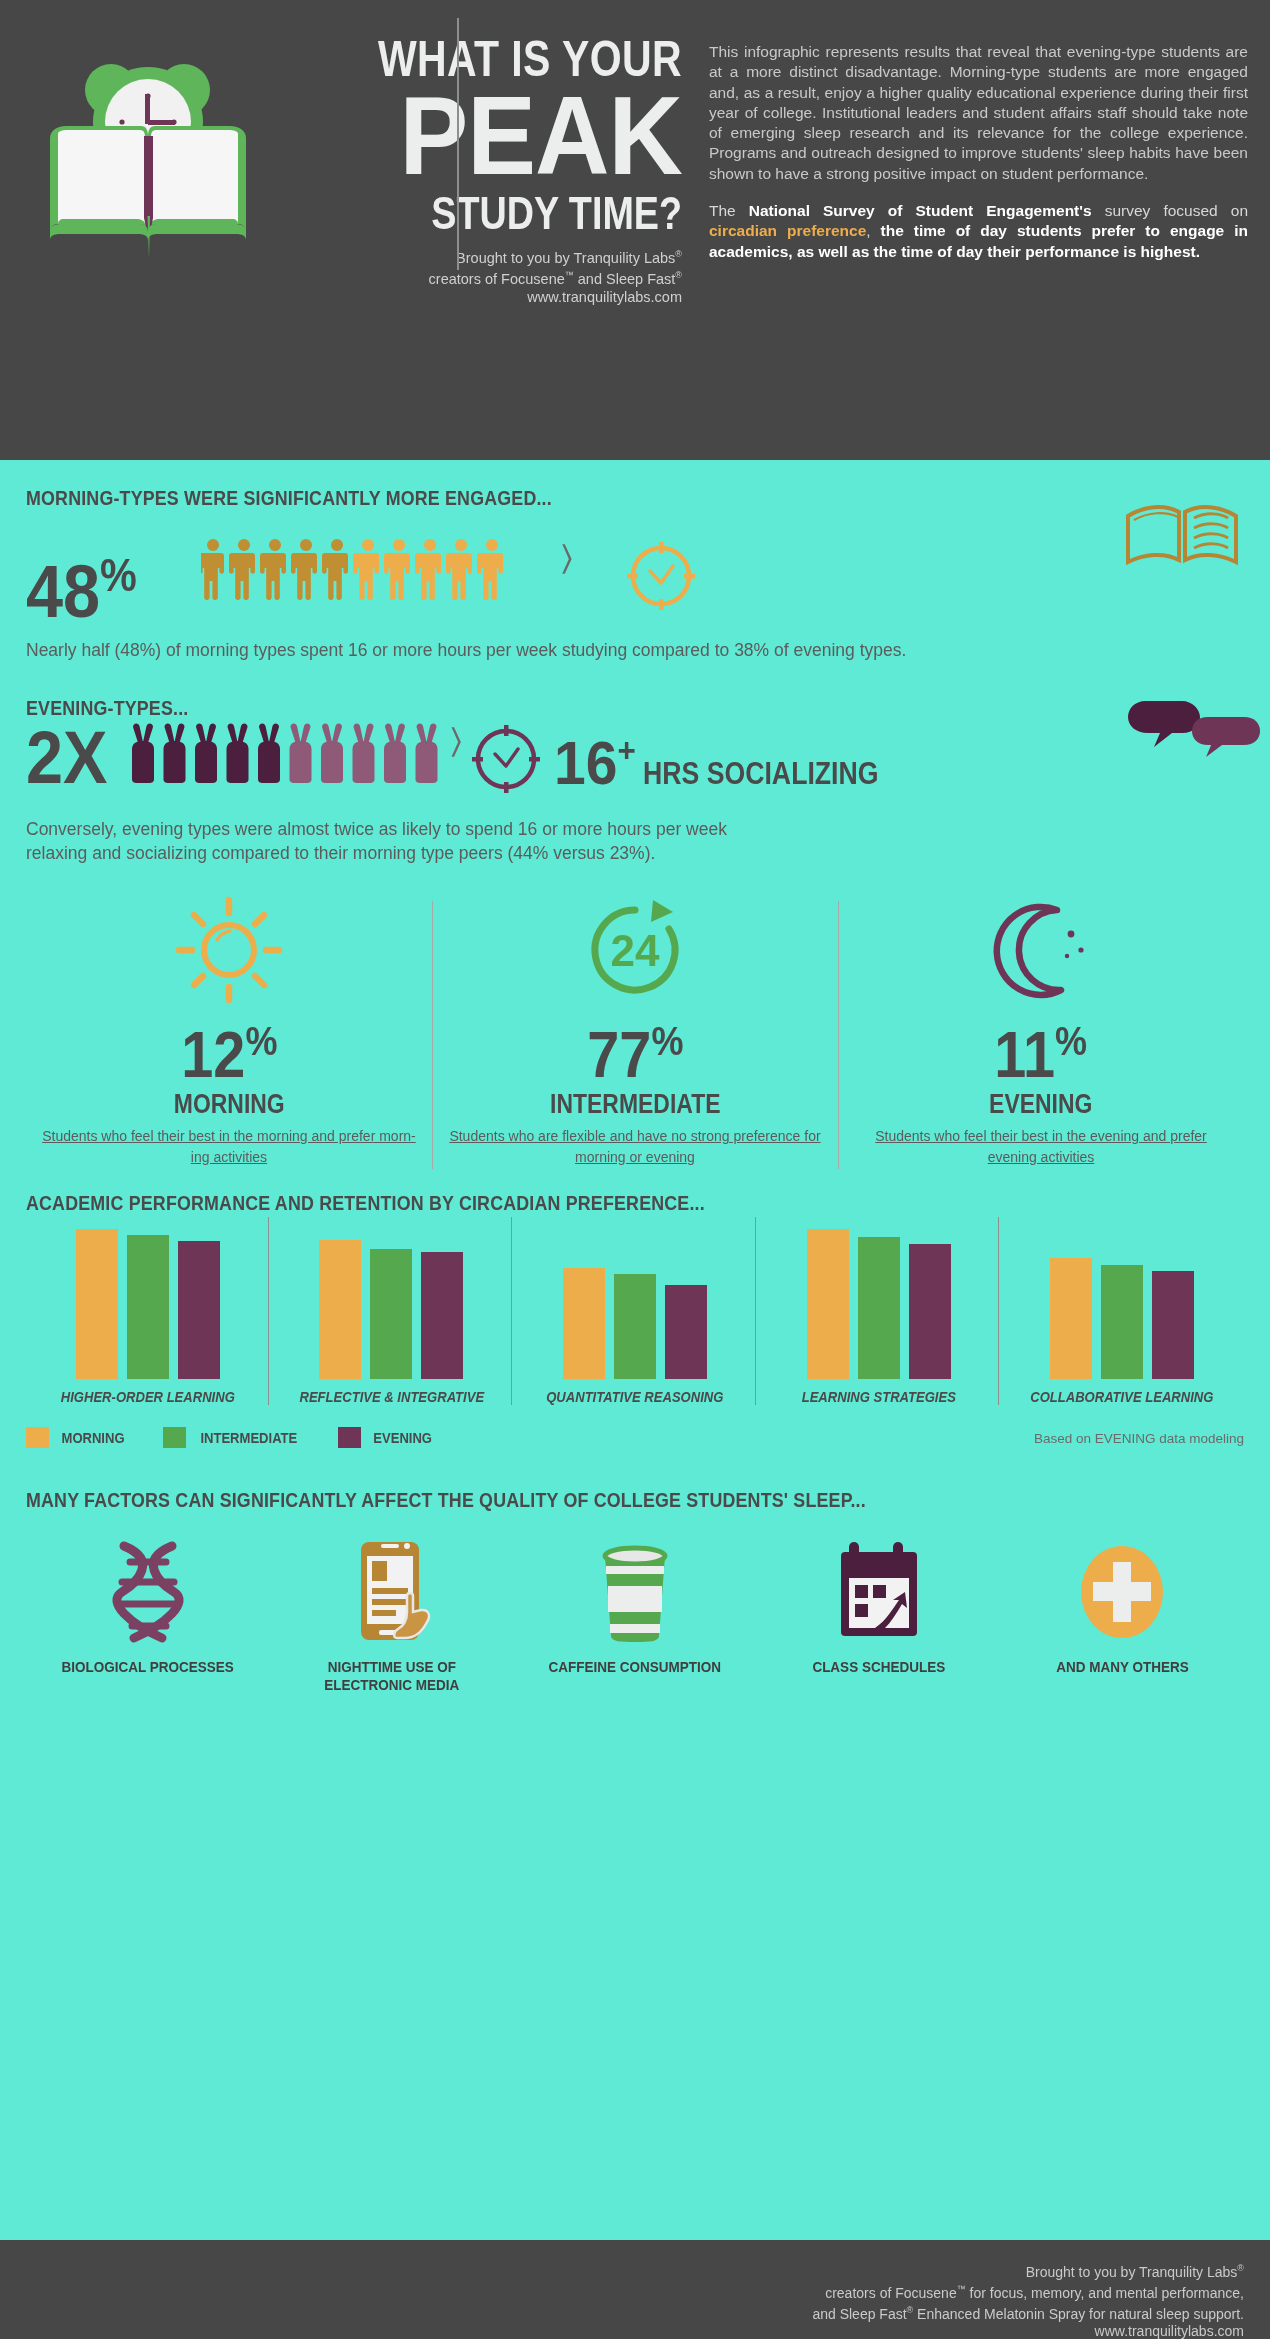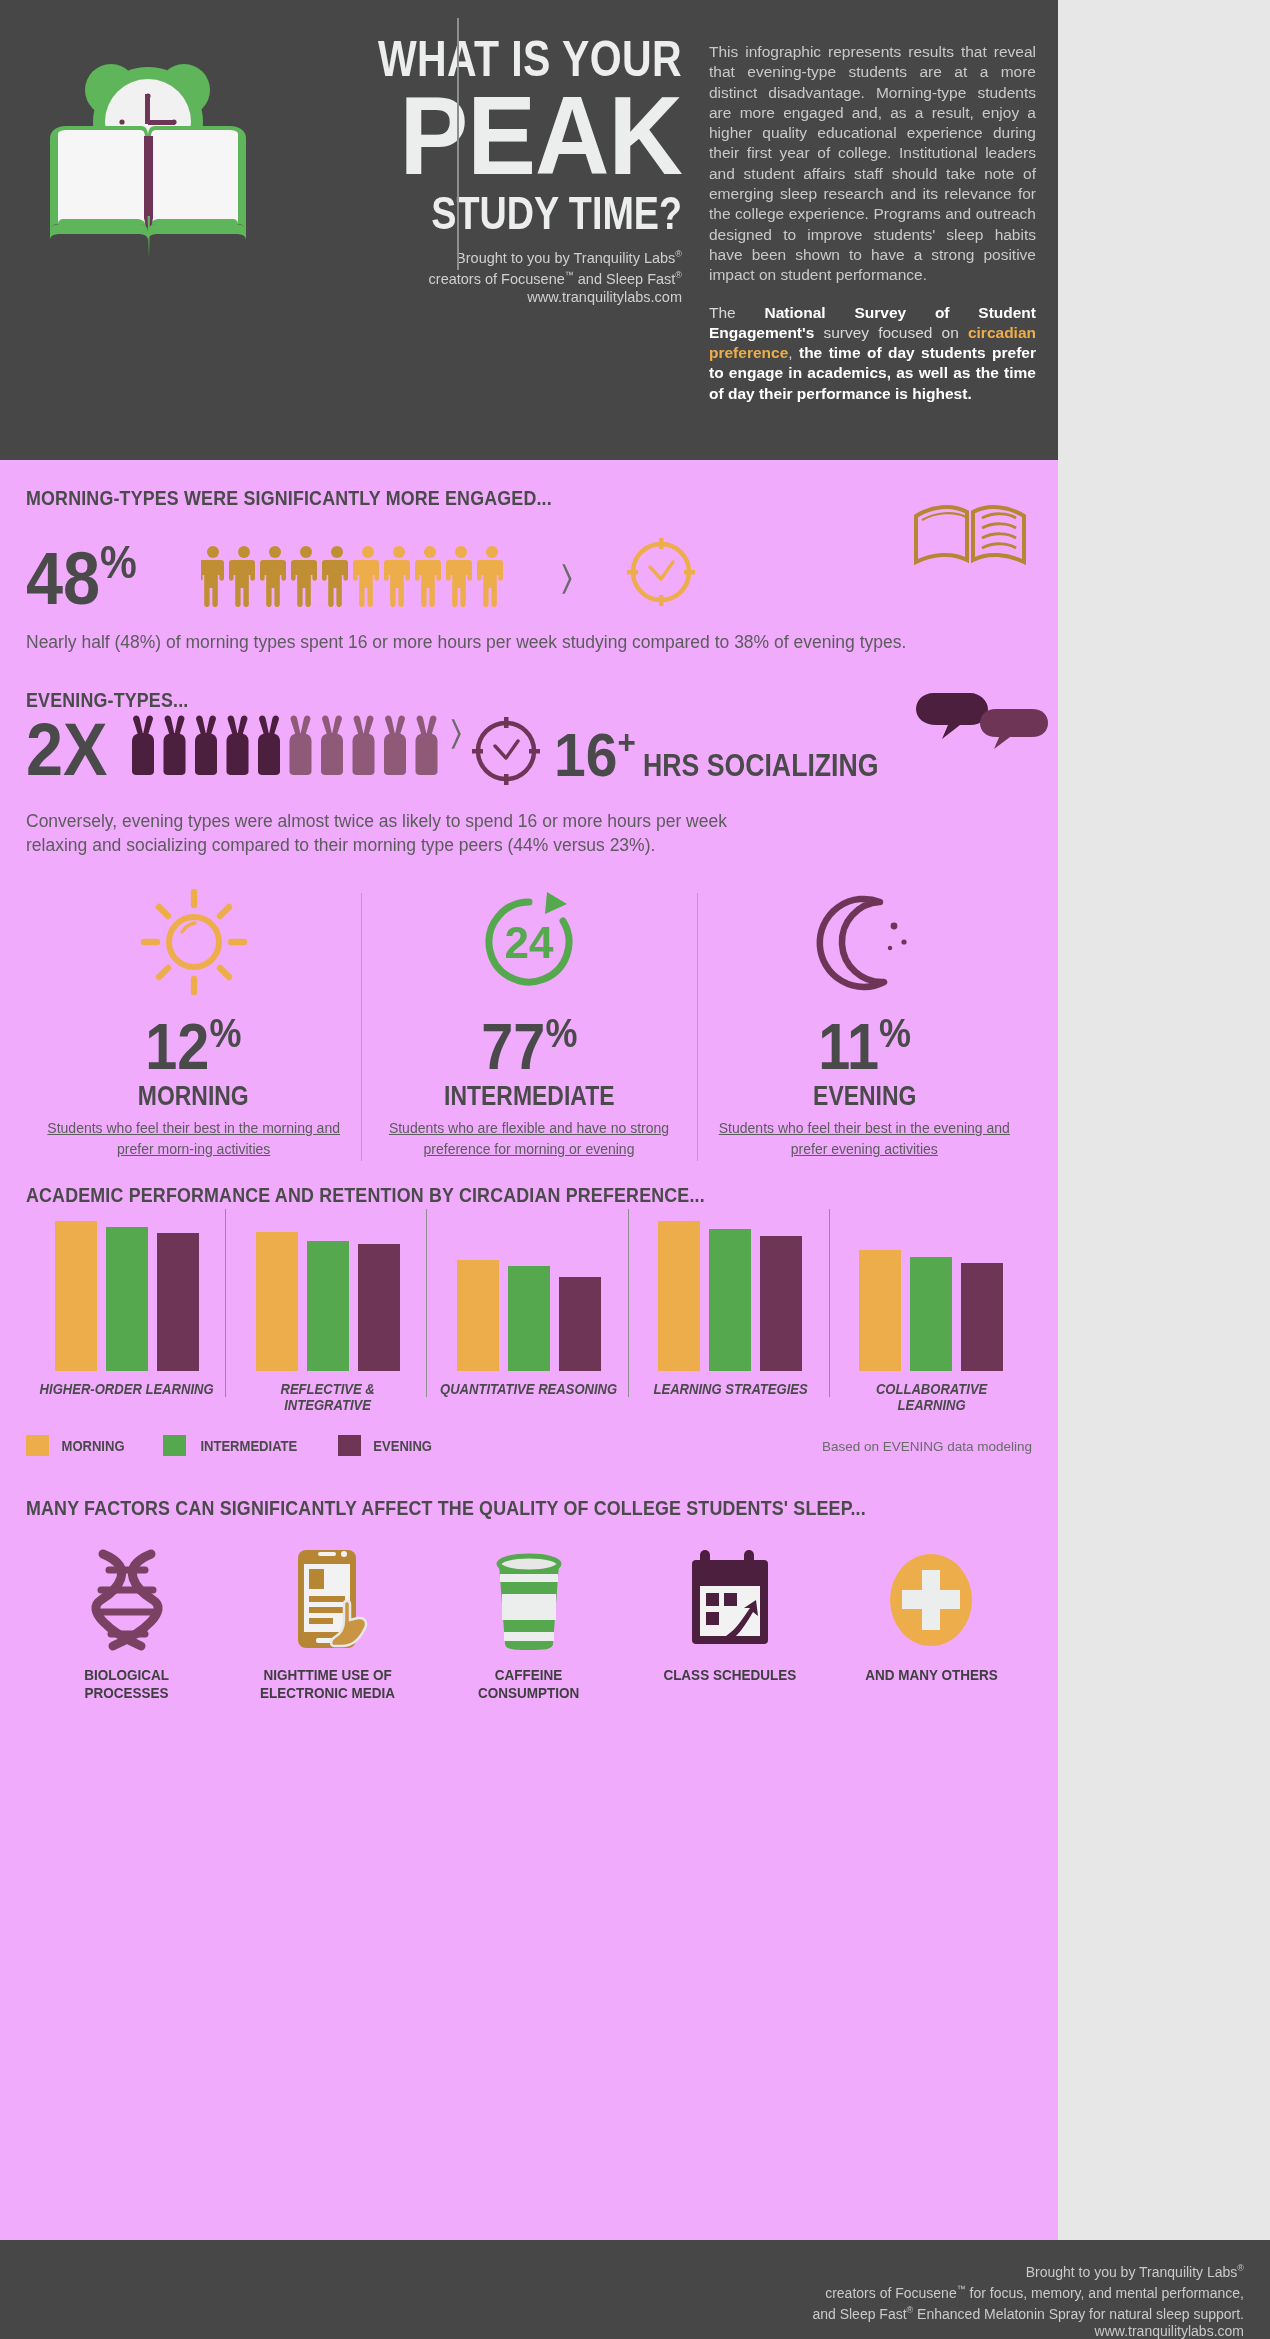--- a/index.html
+++ b/index.html
@@ -2,21 +2,21 @@
 <html><head>
 <meta charset="utf-8">
 <style>
   * { box-sizing: border-box; margin:0; padding:0; }
   body {
     width:1270px; height:2339px;
     background:#e7e7e7;
     font-family:"Liberation Sans", sans-serif;
     overflow:hidden;
   }
-  .page { position:relative; width:1058px; height:2339px; background:#f0abfc; }
+  .page { position:relative; width:1270px; height:2339px; background:#5eead4; }
 
   
   .header {
     position:relative;
     height:460px;
     background:#474747;
     display:flex;
     padding:22px 22px 0 22px;
   }
   .hdr-left { width:660px; display:flex; align-items:flex-start; }
@@ -165,21 +165,21 @@
         <span>The </span><b>National Survey of Student Engagement's</b><span> survey focused on </span><span class="accent">circadian preference</span><span>, </span><b>the time of day students prefer to engage in academics, as well as the time of day their performance is highest.</b>
       </div>
     </div>
   </div>
 
   <div class="content">
 
     <div style="margin-top:26px;">
       <div class="sec-title">MORNING-TYPES WERE SIGNIFICANTLY MORE ENGAGED...</div>
 
-      <div style="display:flex; align-items:flex-end; margin-top:20px; height:86px;gap:44px;">
+      <div style="display:flex; align-items:flex-start; margin-top:28px; height:86px;gap:44px;">
         <div class="bignum"><span>48</span><span class="pct">%</span></div>
 
         <div class="icons-row" style="margin-left:8px; margin-bottom:9px;">
           <svg width="312" height="62" viewBox="0 0 312 62">
             <g id="pp">
                 <g fill="#c08f33" transform="translate(0,0)">
                   <circle cx="12" cy="7" r="6"></circle>
                   <path d="M4 15 h16 a3 3 0 0 1 3 3 v16 a2.4 2.4 0 0 1 -4.6 0 v-4 h-1.6 v30 a2.8 2.8 0 0 1 -5.4 0 v-17 h-2.8 v17 a2.8 2.8 0 0 1 -5.4 0 v-30 h-1.6 v4 a2.4 2.4 0 0 1 -4.6 0 v-16 a3 3 0 0 1 3 -3 z"></path>
                 </g>
                 <g fill="#c08f33" transform="translate(31,0)">

